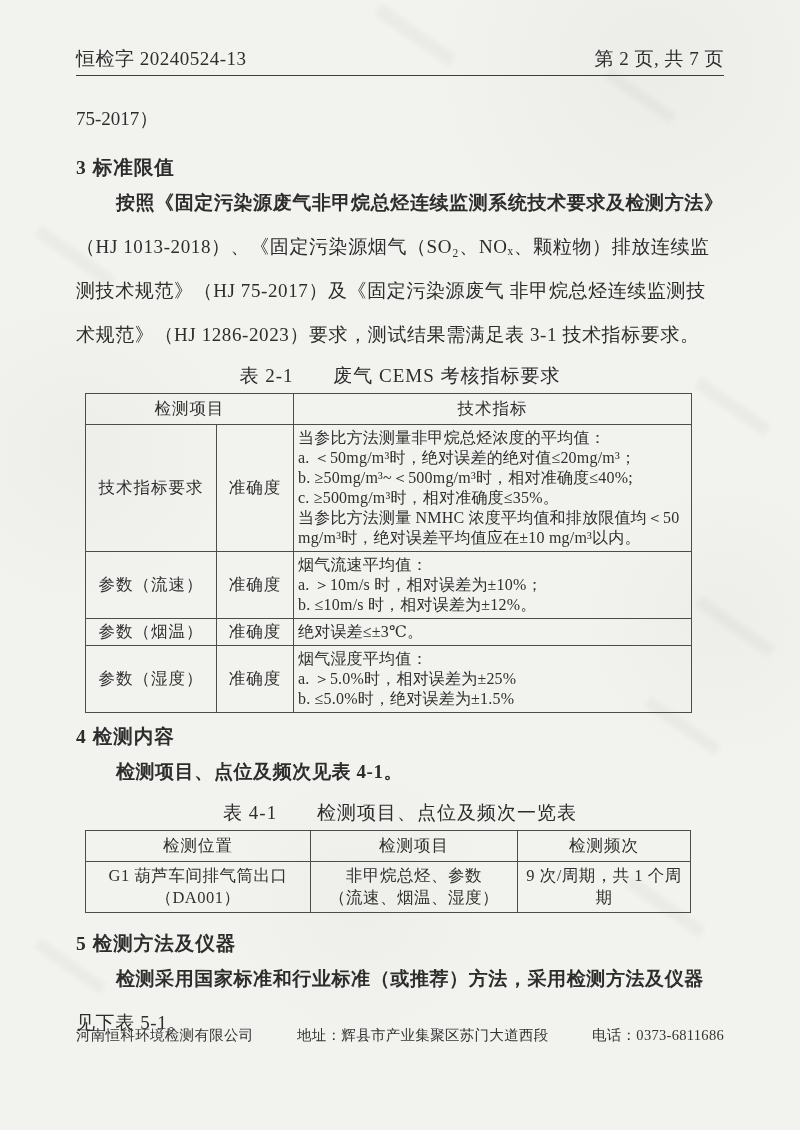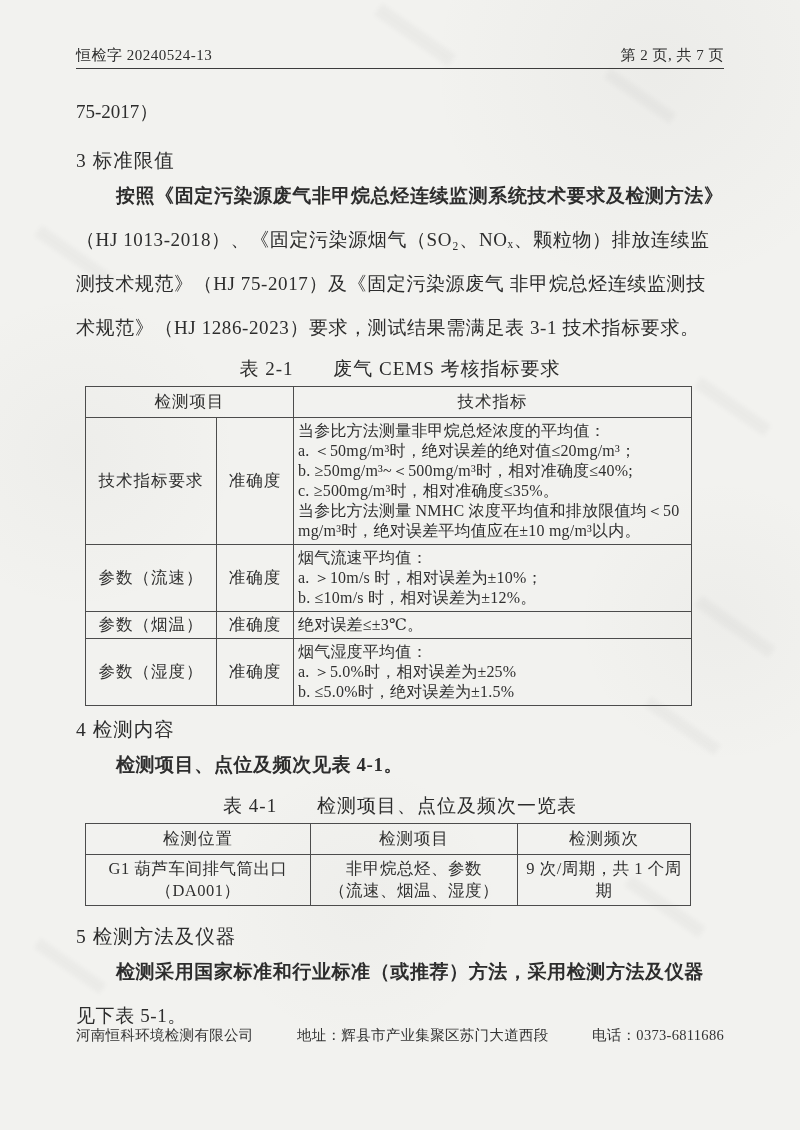--- a/index.html
+++ b/index.html
@@ -15,25 +15,25 @@
     font-family:"Liberation Serif","DejaVu Serif",serif;
     color:#2d2d2d;
     overflow:hidden;
   }
   .content{padding:0 76px;}
   
   .doc-header{
     display:flex;justify-content:space-between;align-items:flex-end;
     padding-top:46px;padding-bottom:3px;
     border-bottom:1.5px solid #3c3c3c;
-    font-size:15px;letter-spacing:0.5px;text-align:right;
+    font-size:19px;letter-spacing:0.5px;text-align:right;
   }
   
   .frag{margin-top:30px;font-size:19px;}
-  .sec-heading{margin-top:22px;font-size:19.5px;font-weight:normal;letter-spacing:1px;}
+  .sec-heading{margin-top:22px;font-size:19.5px;font-weight:bold;letter-spacing:1px;}
   .para-line{font-size:19px;line-height:44px;letter-spacing:0.6px;}
   .para-line.first{text-indent:2.1em;font-weight:bold;}
   
   .tbl-caption{
     text-align:center;font-size:19px;letter-spacing:1px;
     margin-top:6px;margin-bottom:4px;
   }
   .tbl-caption .cap-label{margin-right:34px;}
   
   table{border-collapse:collapse;table-layout:fixed;}

